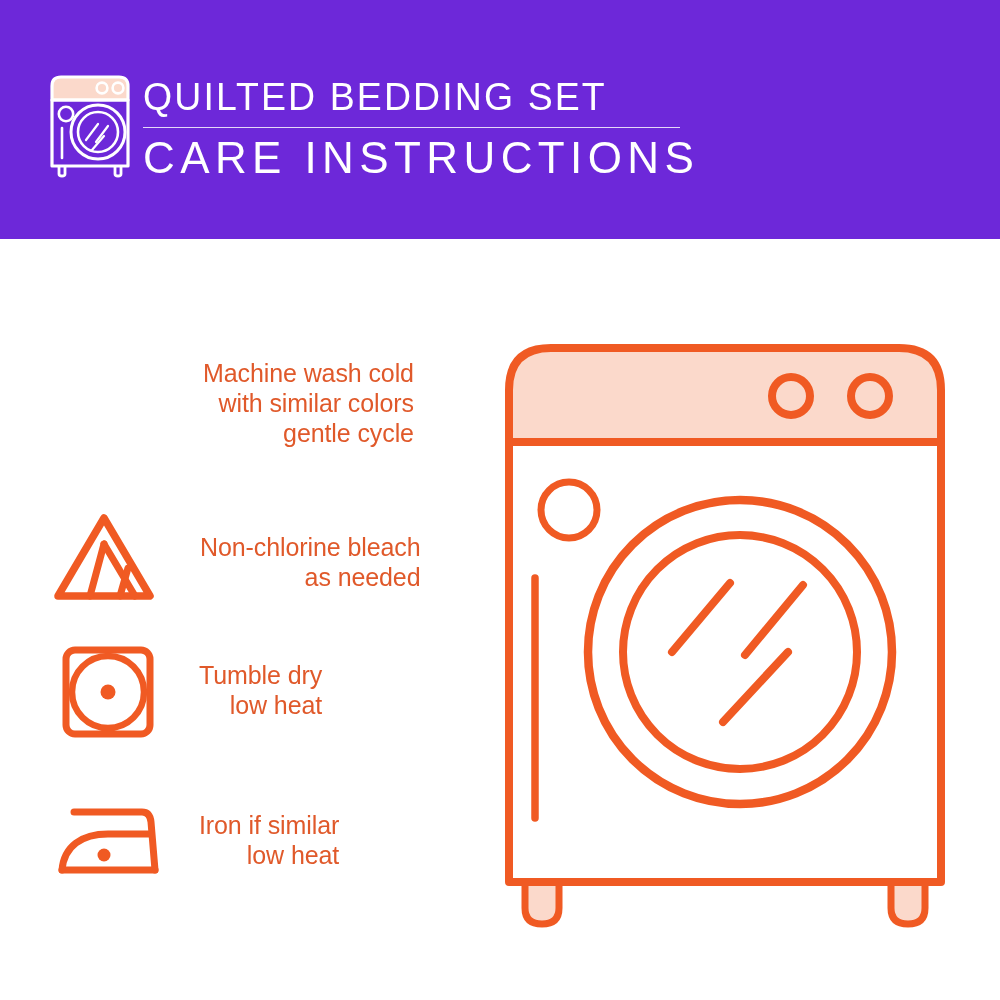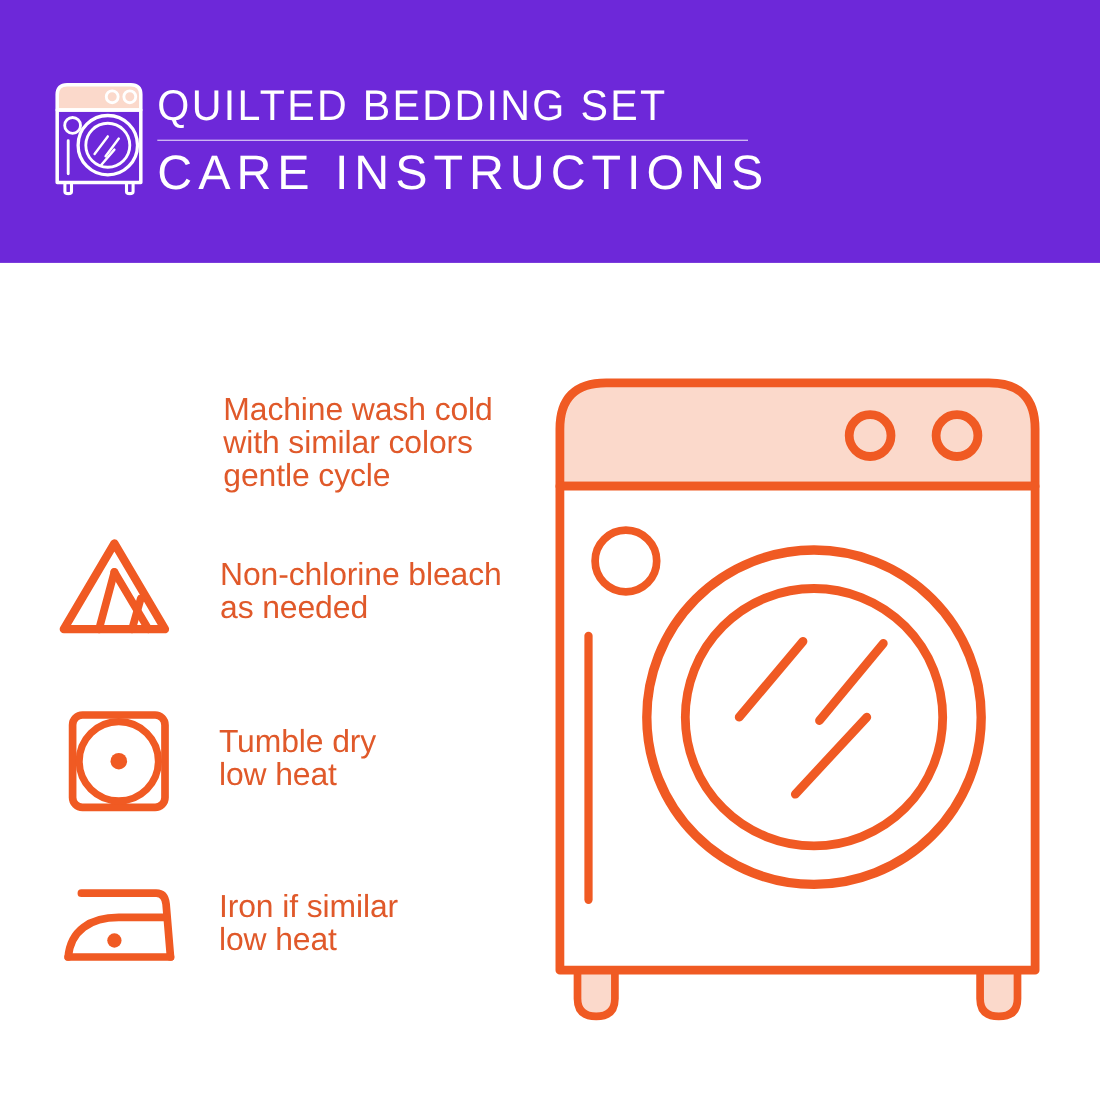--- a/index.html
+++ b/index.html
@@ -76,29 +76,30 @@
     display: flex;
     align-items: flex-start;
   }
   .care-symbol {
     position: absolute;
     display: block;
   }
   .care-text {
     position: absolute;
     color: #E0592A;
-    font-size: 29px;
+    font-size: 25px;
     line-height: 30px;
     font-weight: 500;
     letter-spacing: -0.1px;
     white-space: pre-line;
+    text-align: right;
   }
 
   #row-wash     { top: 338px; height: 120px; }
-  #row-bleach   { top: 478px; height: 120px; padding-left: 36px; }
+  #row-bleach   { top: 502px; height: 120px; padding-left: 36px; }
   #row-dry      { top: 628px; height: 120px; }
   #row-iron     { top: 778px; height: 120px; }
 
   #symbol-wash   { left: 48px;  top: 10px;  width: 110px; height: 90px; }
   #symbol-bleach { left: 50px;  top: 8px;   width: 108px; height: 92px; }
   #symbol-dry    { left: 60px;  top: 16px;  width: 96px;  height: 96px; }
   #symbol-iron   { left: 56px;  top: 20px;  width: 104px; height: 80px; }
 
   #text-wash   { left: 203px; top: 20px; }
   #text-bleach { left: 200px; top: 30px; }

